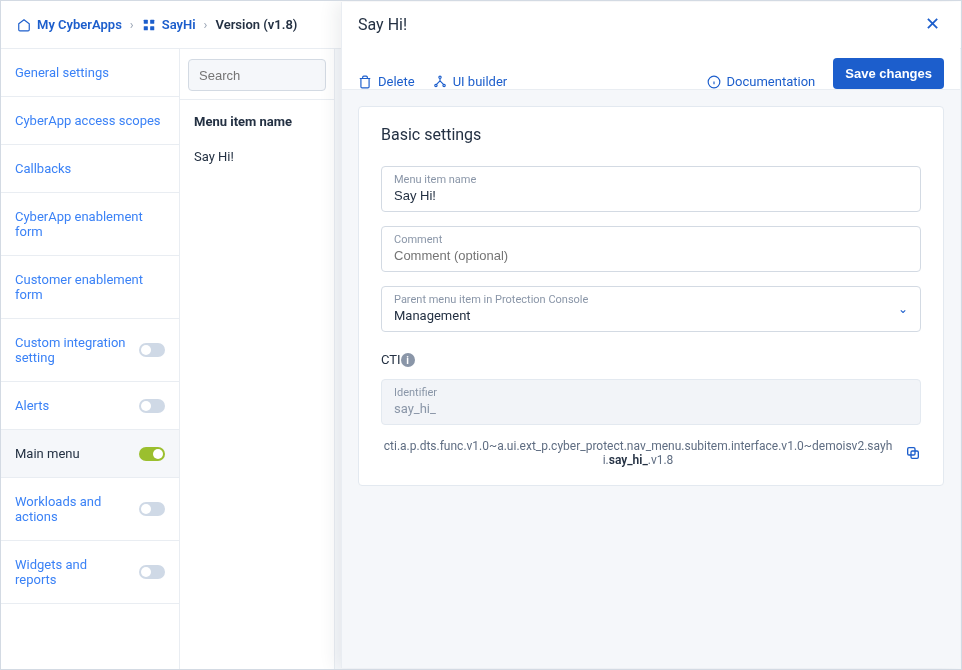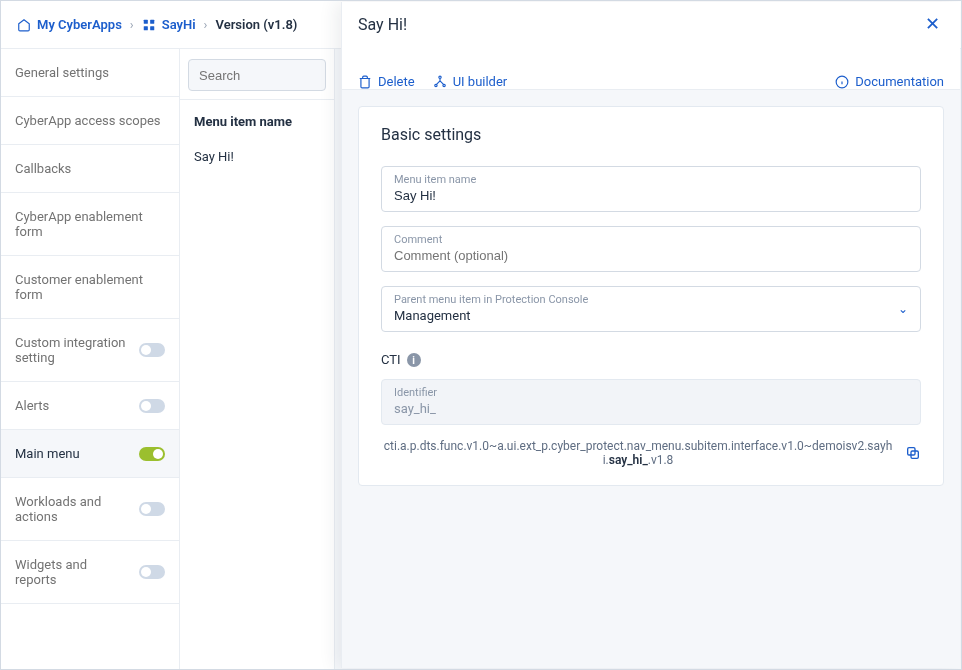--- a/index.html
+++ b/index.html
@@ -30,21 +30,21 @@
   height: calc(100% - 48px);
 }
 .sidebar {
   width: 179px;
   border-right: 1px solid #e9edf2;
   display: flex; flex-direction: column;
 }
 .side-item {
   padding: 16px 14px;
   border-bottom: 1px solid #e9edf2;
-  color: #737373;
+  color: #3b82f6;
   font-size: 13px;
   display: flex;
   align-items: center;
   justify-content: space-between;
   gap: 8px;
 }
 .side-item.active { background: #f5f7fa; color: #243143; align-items: flex-end; }
 
 .toggle {
   width: 26px; height: 14px; border-radius: 7px;
@@ -117,21 +117,21 @@
 .field-label { font-size:11px; color:#8a96a8; display:block; }
 .field-value {
   border:none; outline:none; width:100%; font-size:13px; color:#243143;
   background:transparent; padding-top:2px;
 }
 .field-value.placeholder { color:#8a96a8; }
 .select-caret {
   position:absolute; right:12px; top:50%; transform:translateY(-50%);
   color:#1c5ecc; font-size:12px;
 }
-.section-label { font-size:13px; color:#243143; display:flex; align-items:flex-end; gap:6px; margin: 20px 0 12px; }
+.section-label { font-size:13px; color:#243143; display:flex; align-items:flex-end; margin: 20px 0 12px; }
 .info-dot {
   width:14px; height:14px; border-radius:50%; background:#8a96a8; color:#fff;
   display:inline-flex; align-items:center; justify-content:center; font-size:10px; font-weight:bold;
 }
 .cti-row {
   display:flex; align-items:center; justify-content:space-between; gap:10px;
   font-size:12px; color:#5f6d82; margin-top:14px;text-align:center;
 }
 .cti-text { flex:1; word-break:break-all; }
 .cti-text strong { color:#243143; font-weight:600; }
@@ -238,20 +238,21 @@
       <span>UI builder</span>
     </div>
     <div class="spacer"></div>
     <div class="tool-link">
       <svg width="14" height="14" viewBox="0 0 24 24" fill="none" stroke="#1c5ecc" stroke-width="2">
           <circle cx="12" cy="12" r="10"></circle>
           <path d="M12 16v-5m0-3h.01"></path>
         </svg>
       <span>Documentation</span>
     </div>
+    <button class="btn-primary">Save changes</button>
   </div>
   <div class="panel-body">
     <div class="card">
       <h2>Basic settings</h2>
 
       <div class="field">
         <span class="field-label">Menu item name</span>
         <input class="field-value" value="Say Hi!" style="">
       </div>
 

